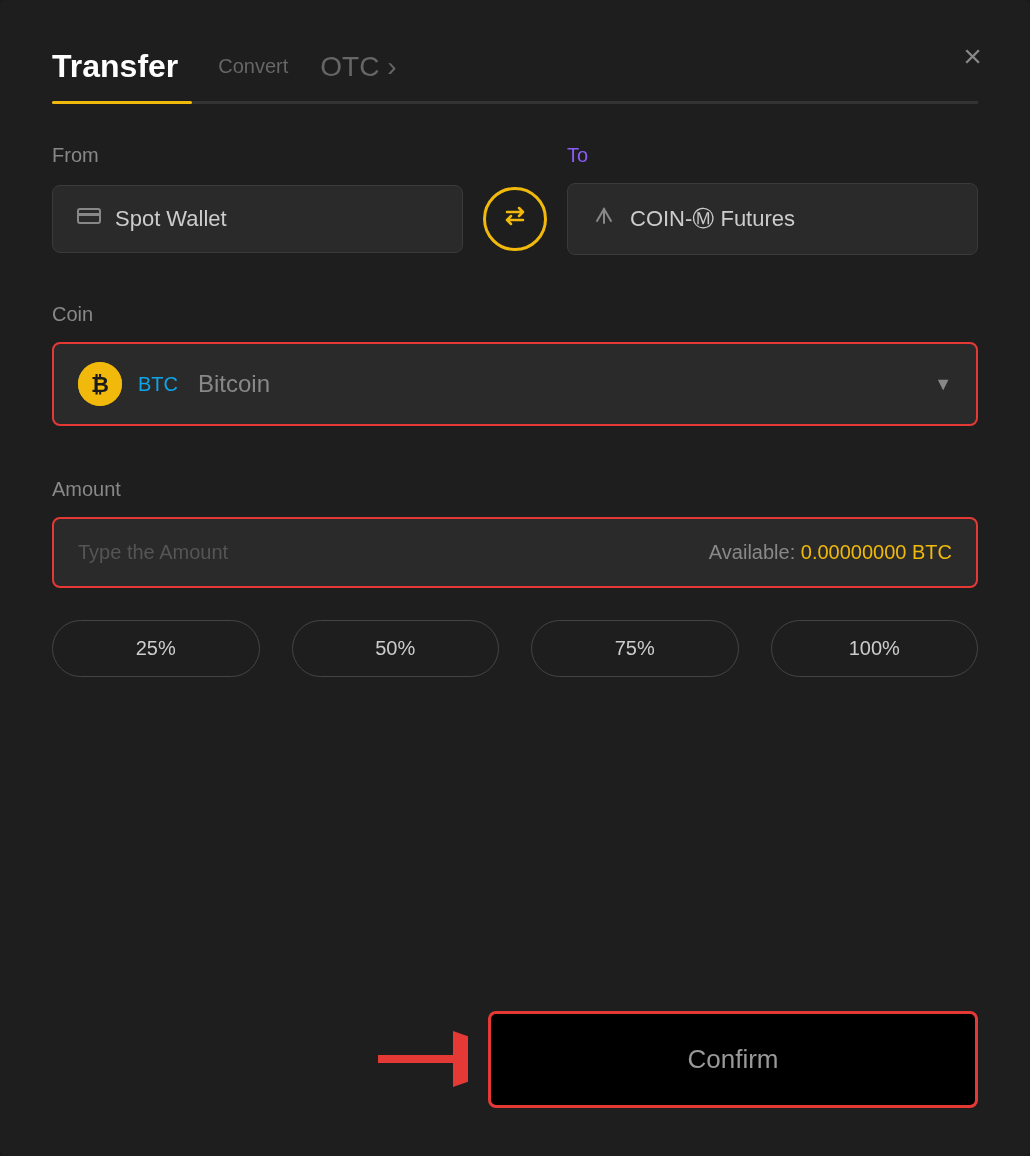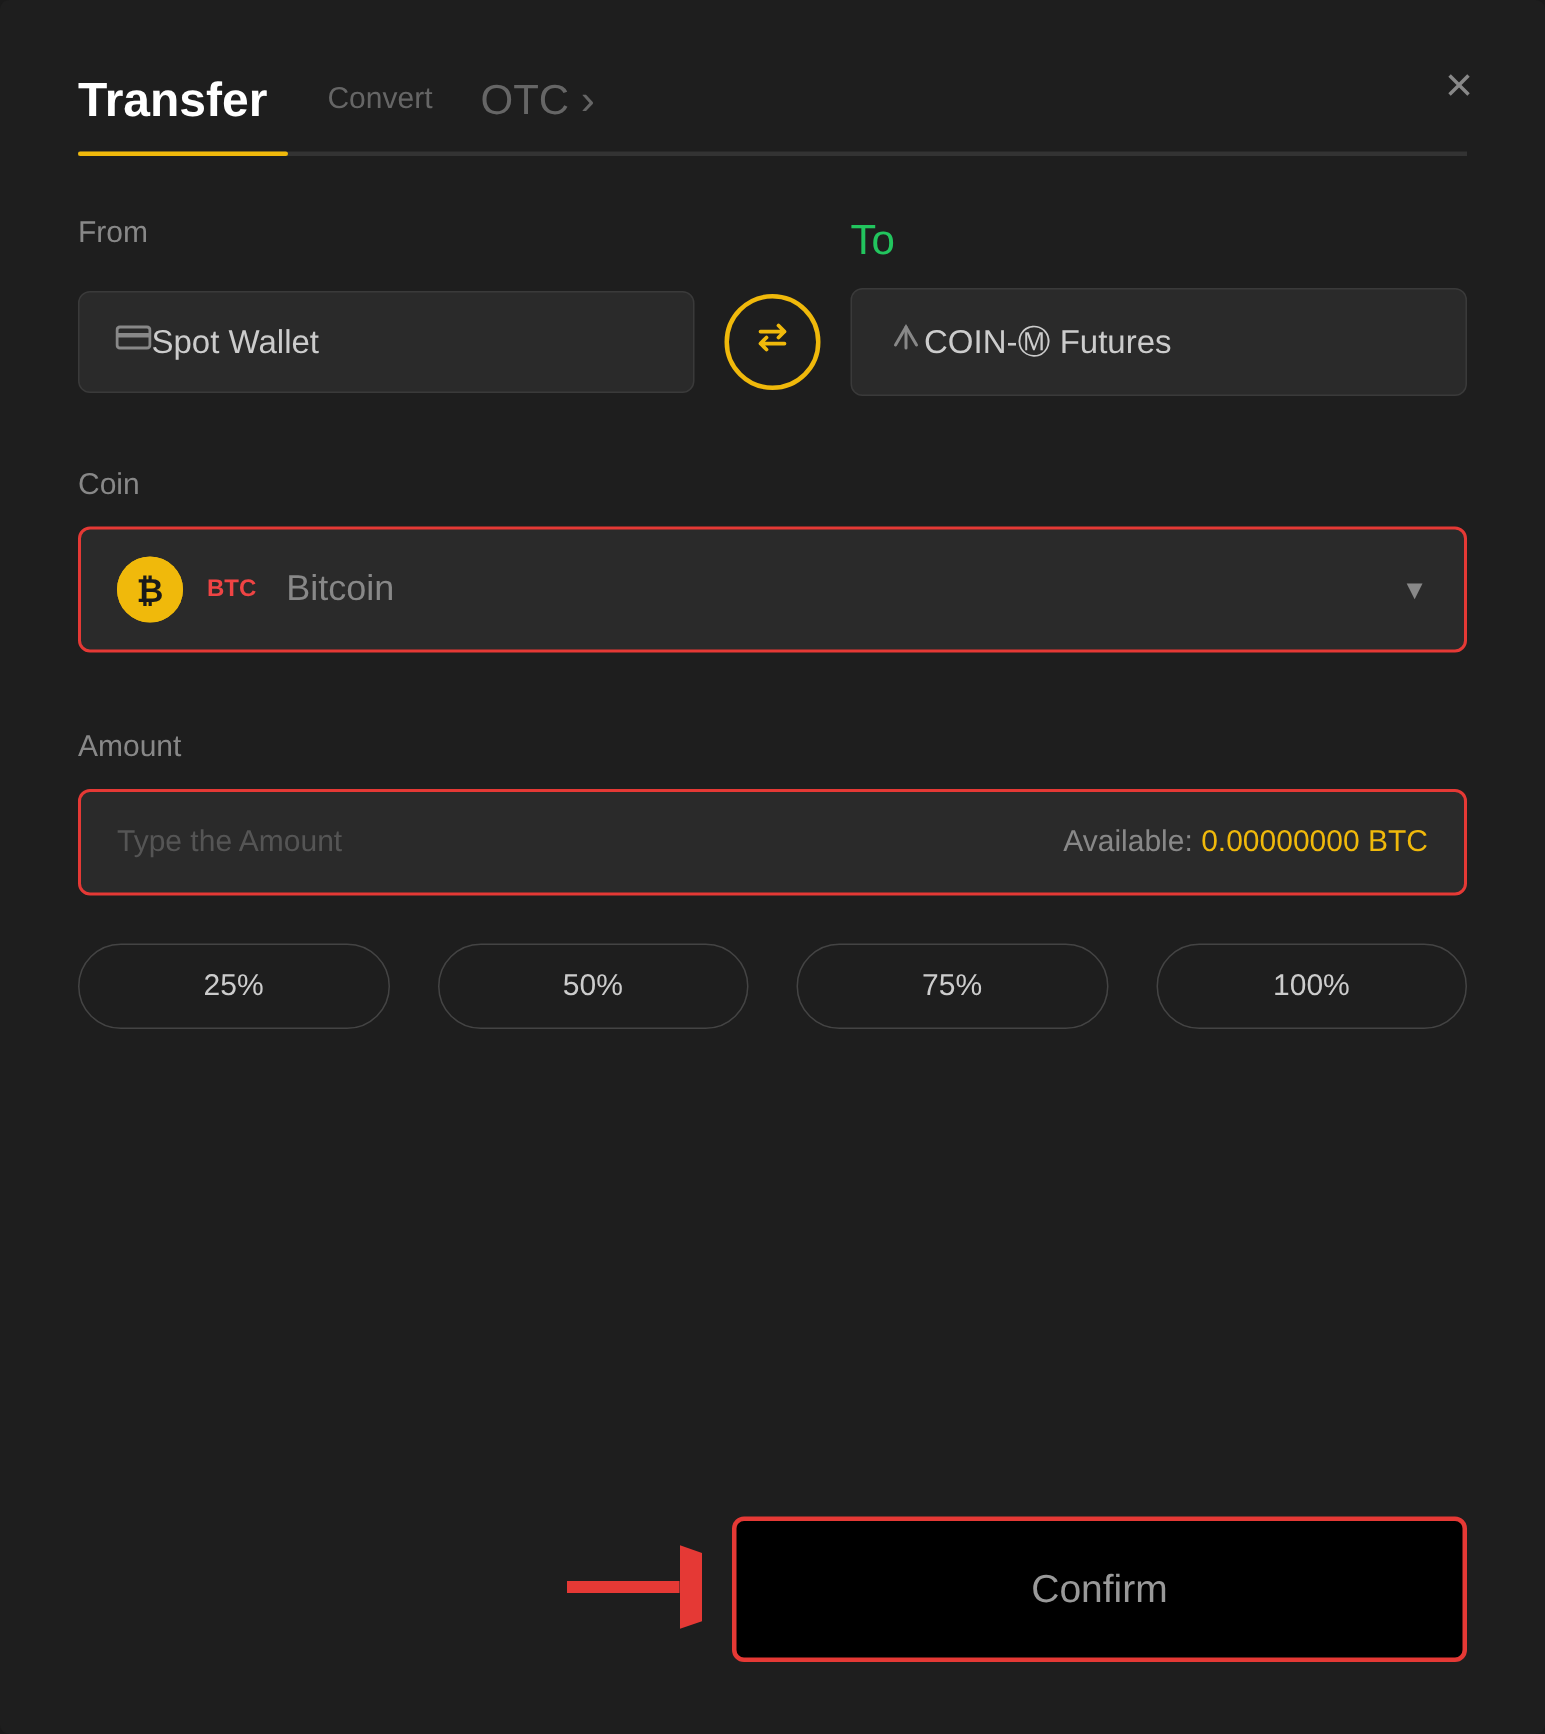--- a/index.html
+++ b/index.html
@@ -83,20 +83,21 @@
       margin-bottom: 48px;
     }
     .wallet-box {
       flex: 1;
       background: #2a2a2a;
       border: 1px solid #3a3a3a;
       border-radius: 8px;
       padding: 20px 24px;
       display: flex;
       align-items: center;
+      gap: 14px;
     }
     .wallet-icon {
       color: #888;
       font-size: 22px;
     }
     .wallet-text {
       font-size: 22px;
       color: #ccc;
     }
     .swap-btn {
@@ -136,23 +137,23 @@
       border-radius: 50%;
       background: #f0b90b;
       display: flex;
       align-items: center;
       justify-content: center;
       font-size: 22px;
       font-weight: 700;
       color: #1a1a1a;
     }
     .coin-name {
-      font-size: 16px;
-      font-weight: 700;
-      color: #ef4444;
+      font-size: 20px;
+      font-weight: 400;
+      color: #0ea5e9;
     }
     .coin-fullname {
       font-size: 24px;
       color: #888;
       margin-left: 4px;
     }
     .chevron-down {
       position: absolute;
       right: 24px;
       color: #888;
@@ -217,22 +218,22 @@
       display: flex;
       margin-bottom: 16px;
     }
     .label-from {
       flex: 1;
       font-size: 20px;
       color: #888;
     }
     .label-to {
       flex: 1;
-      font-size: 28px;
-      color: #22c55e;
+      font-size: 20px;
+      color: #8b5cf6;
     }
   </style>
 </head>
 <body>
 
 <div class="modal">
 
   <div class="header">
     <span class="header-title">Transfer</span>
     <span class="header-tab">Convert</span>

